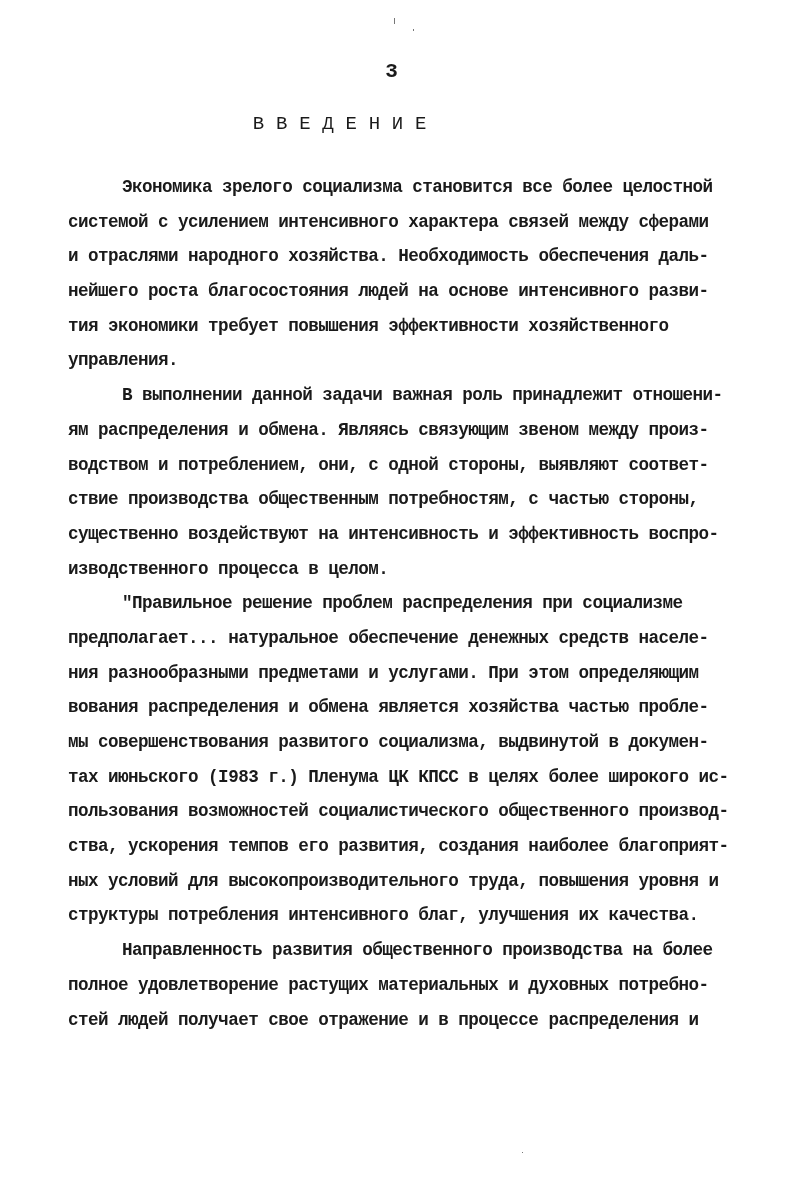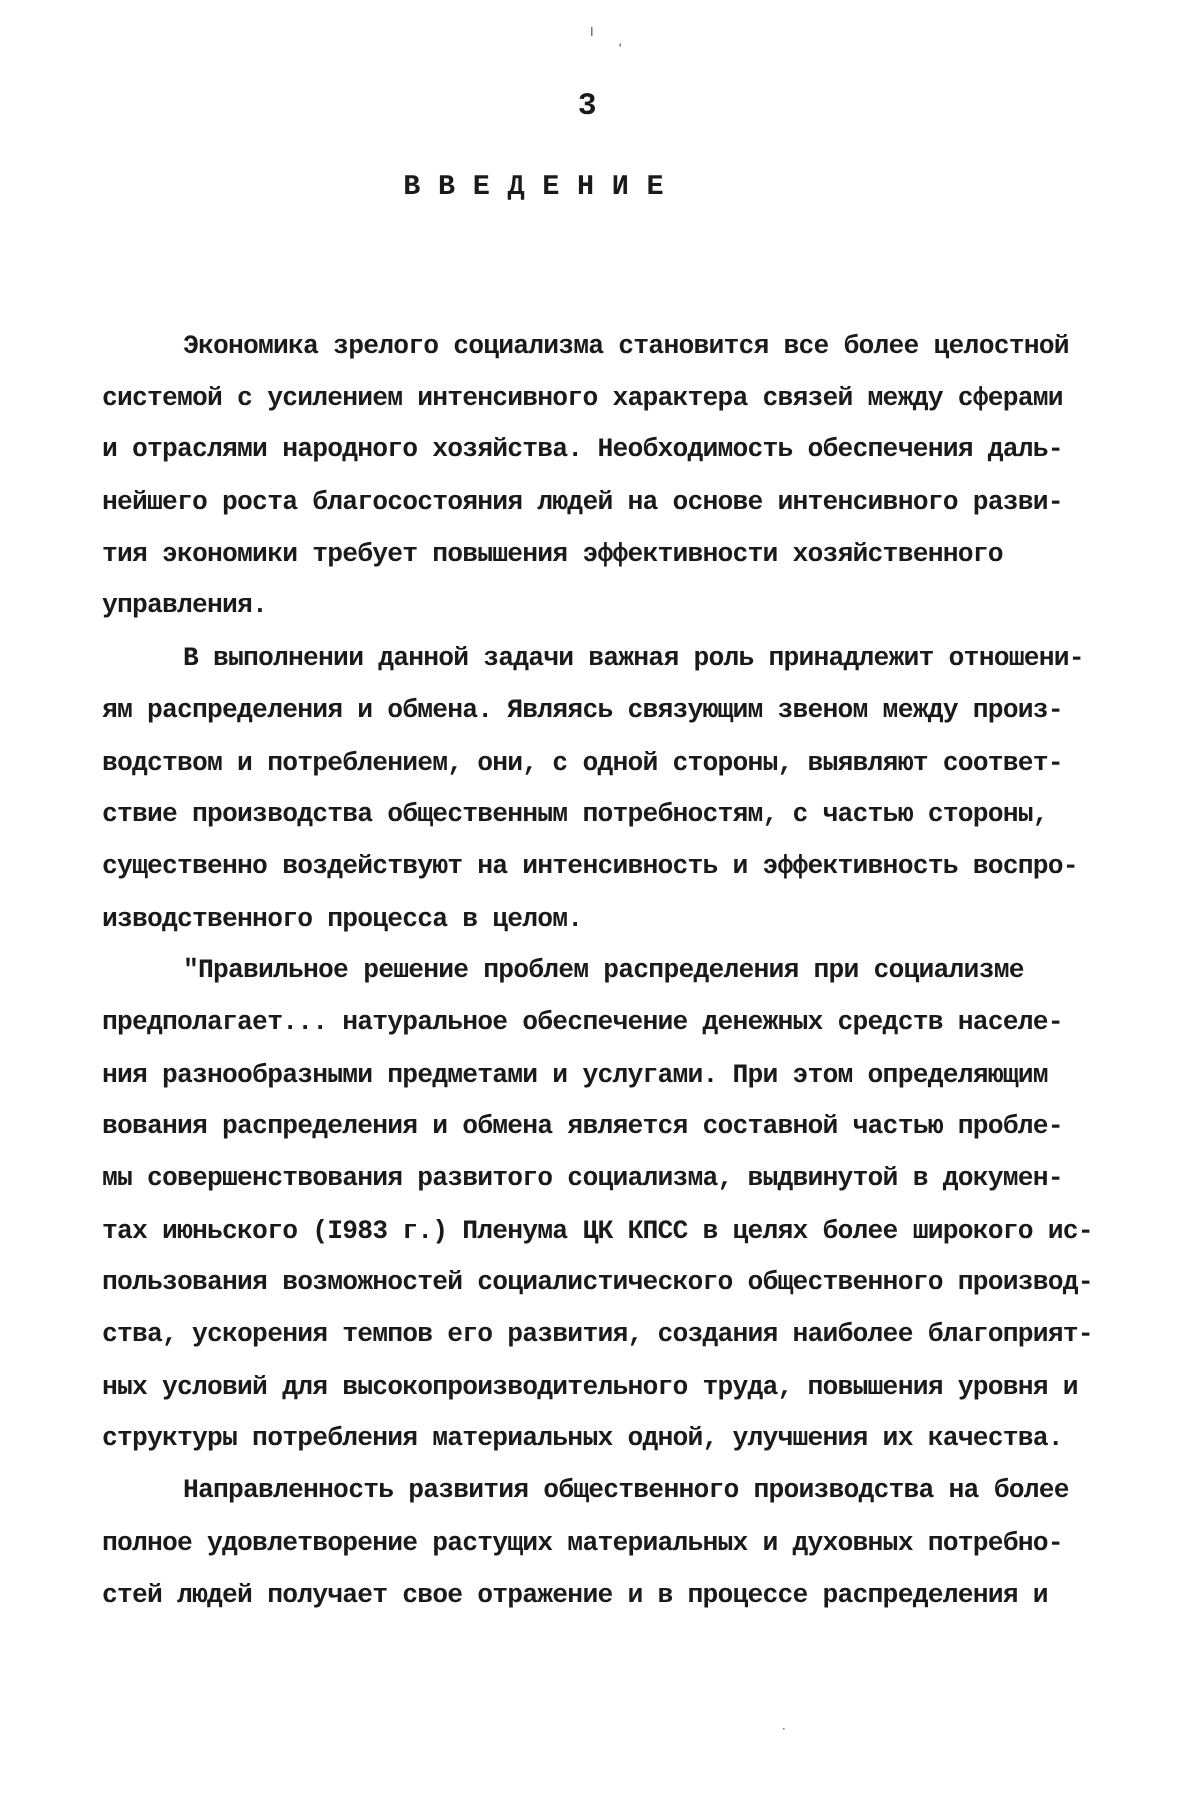--- a/index.html
+++ b/index.html
@@ -28,35 +28,34 @@
       font-size: 21px;
       font-weight: bold;
       letter-spacing: 0;
       padding-left: 0px;
       box-sizing: border-box;
     }
     .page-number span { display: inline-block; margin-left: -16px; }
     .title {
       position: absolute;
       top: 113px;
-      left: 16px;
+      left: 0;
       width: 685px;
       text-align: center;
       font-size: 19px;
-      font-weight: bold;
+      font-weight: normal;
       letter-spacing: 0.62em;
       padding-left: 6px;
       box-sizing: border-box;
     }
     .body-text {
       position: absolute;
       top: 170px;
       left: 68px;
       width: 700px;
-      margin-top: 44px;
     }
     .line {
       height: 34.7px;
       line-height: 34.7px;
       font-size: 17.6px;
       font-weight: bold;
       white-space: pre;
       letter-spacing: -0.55px;
       transform: scaleX(1.0);
       transform-origin: left center;
@@ -89,27 +88,27 @@
     <div class="line">ствие производства общественным потребностям, с частью стороны,</div>
     <div class="line">существенно воздействуют на интенсивность и эффективность воспро-</div>
     <div class="line">изводственного процесса в целом.</div>
   </div>
   <div class="paragraph">
     <div class="line indent">"Правильное решение проблем распределения при социализме</div>
     <div class="line">предполагает... натуральное обеспечение денежных средств населе-</div>
     <div class="line">ния разнообразными предметами и услугами. При этом определяющим</div>
   </div>
   <div class="paragraph">
-    <div class="line">вования распределения и обмена является составной частью пробле-</div>
+    <div class="line">вования распределения и обмена является хозяйства частью пробле-</div>
     <div class="line">мы совершенствования развитого социализма, выдвинутой в докумен-</div>
     <div class="line">тах июньского (I983 г.) Пленума ЦК КПСС в целях более широкого ис-</div>
     <div class="line">пользования возможностей социалистического общественного производ-</div>
     <div class="line">ства, ускорения темпов его развития, создания наиболее благоприят-</div>
     <div class="line">ных условий для высокопроизводительного труда, повышения уровня и</div>
-    <div class="line">структуры потребления материальных одной, улучшения их качества.</div>
+    <div class="line">структуры потребления интенсивного благ, улучшения их качества.</div>
   </div>
   <div class="paragraph">
     <div class="line indent">Направленность развития общественного производства на более</div>
     <div class="line">полное удовлетворение растущих материальных и духовных потребно-</div>
     <div class="line">стей людей получает свое отражение и в процессе распределения и</div>
   </div>
 </div>
 
 <div class="speck" style="left:522px;top:1152px;width:1px;height:1px;"></div>
 

